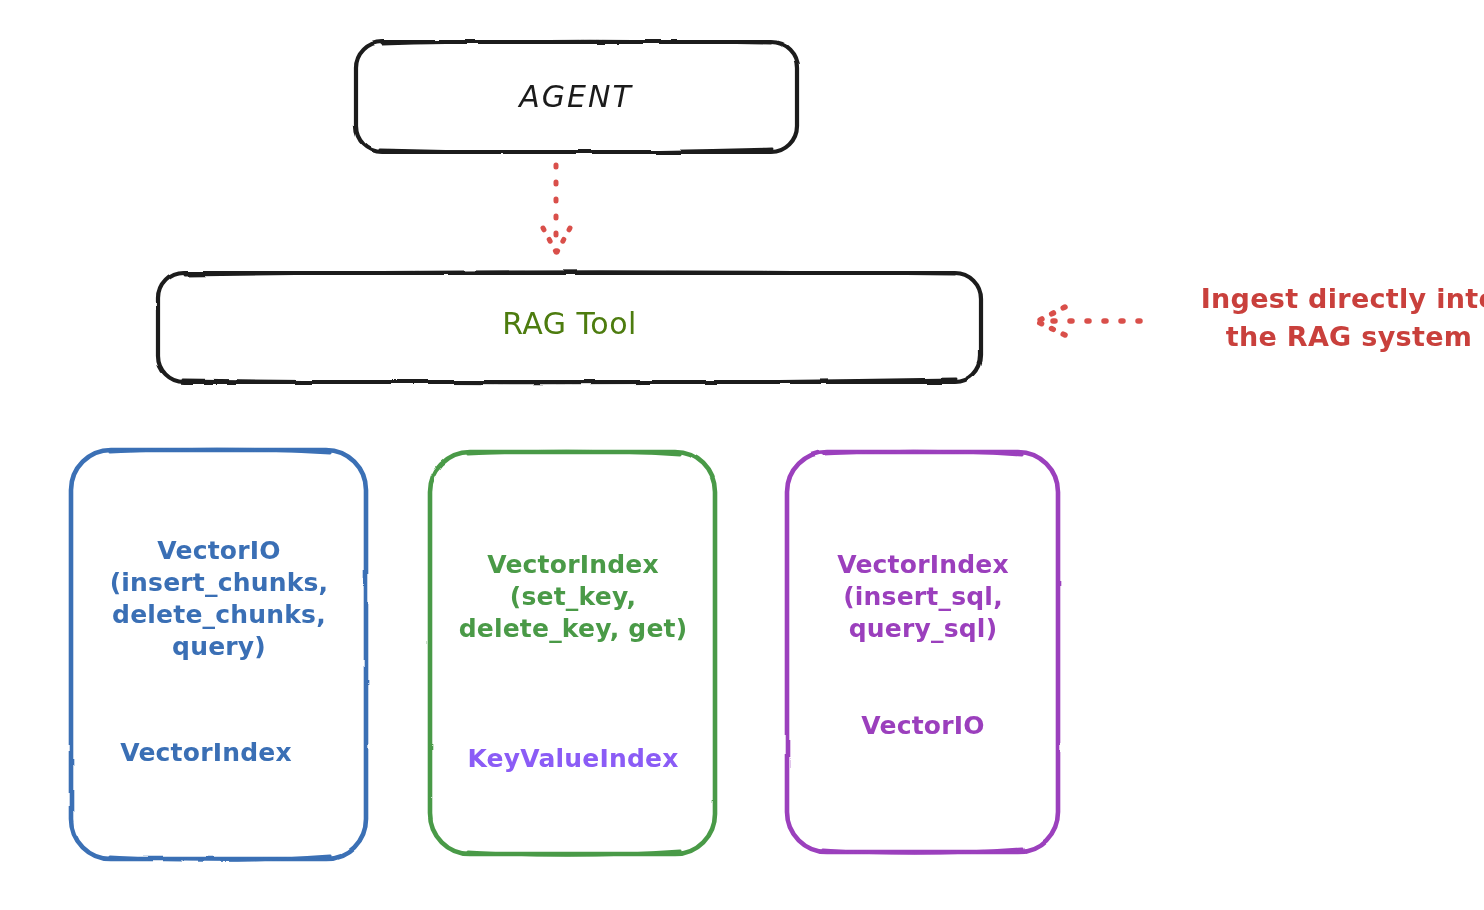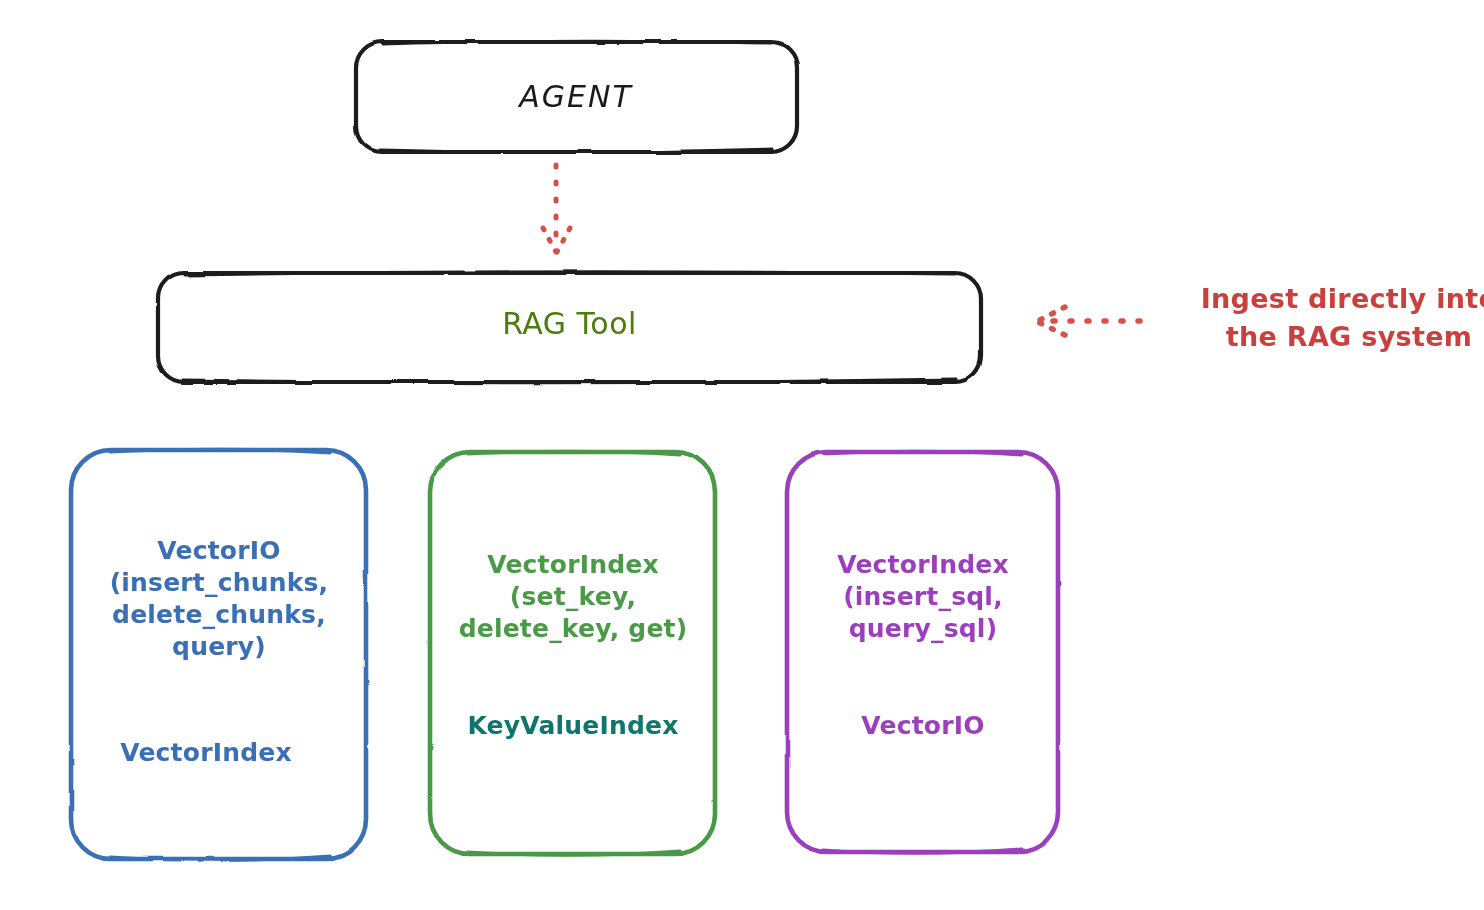--- a/index.html
+++ b/index.html
@@ -50,21 +50,21 @@
     color: #4d7c0f;
   }
   .label-col {
     font-size: 25px;
     font-weight: 700;
     letter-spacing: 0.2px;
   }
   .label-vector-api   { left: 78px;  top: 535px; width: 282px; color: #3a6fb5; }
   .label-vector-index { left: 65px;  top: 737px; width: 282px; color: #3a6fb5; }
   .label-kv-api       { left: 432px; top: 549px; width: 282px; color: #4a9a47; }
-  .label-kv-index     { left: 432px; top: 710px; width: 282px; color: #0f766e; }
+  .label-kv-index     { left: 432px; top: 743px; width: 282px; color: #8b5cf6; }
   .label-rel-api      { left: 787px; top: 549px; width: 272px; color: #9b3fbd; }
   .label-rel-index    { left: 787px; top: 710px; width: 272px; color: #9b3fbd; }
 
   .annotation {
     position: absolute;
     left: 1184px;
     top: 280px;
     width: 330px;
     font-size: 27px;
     font-weight: 600;

